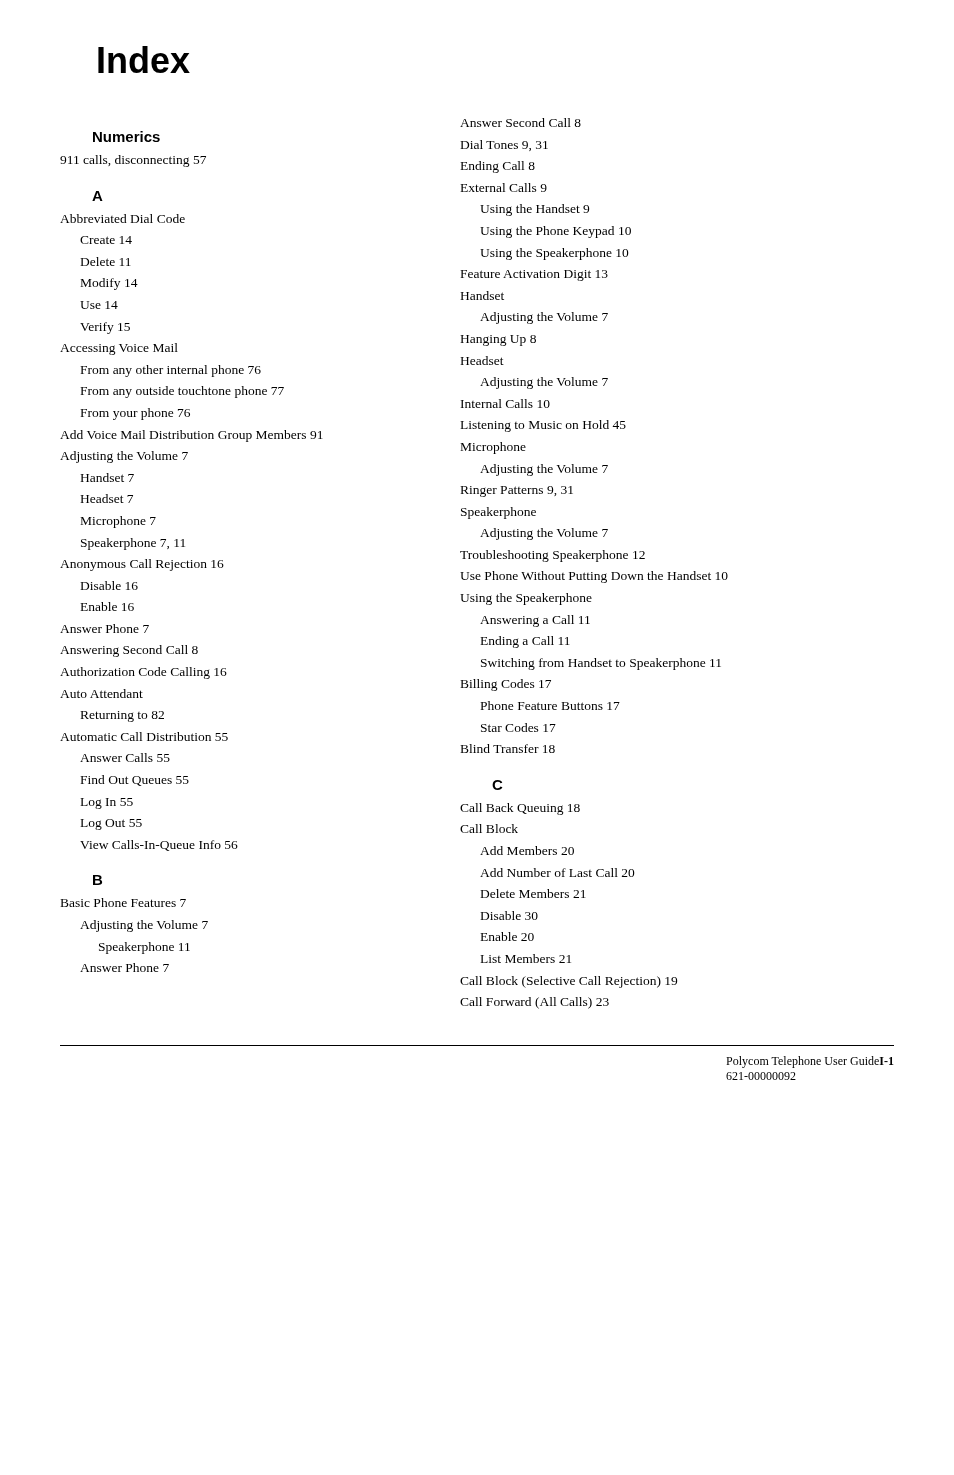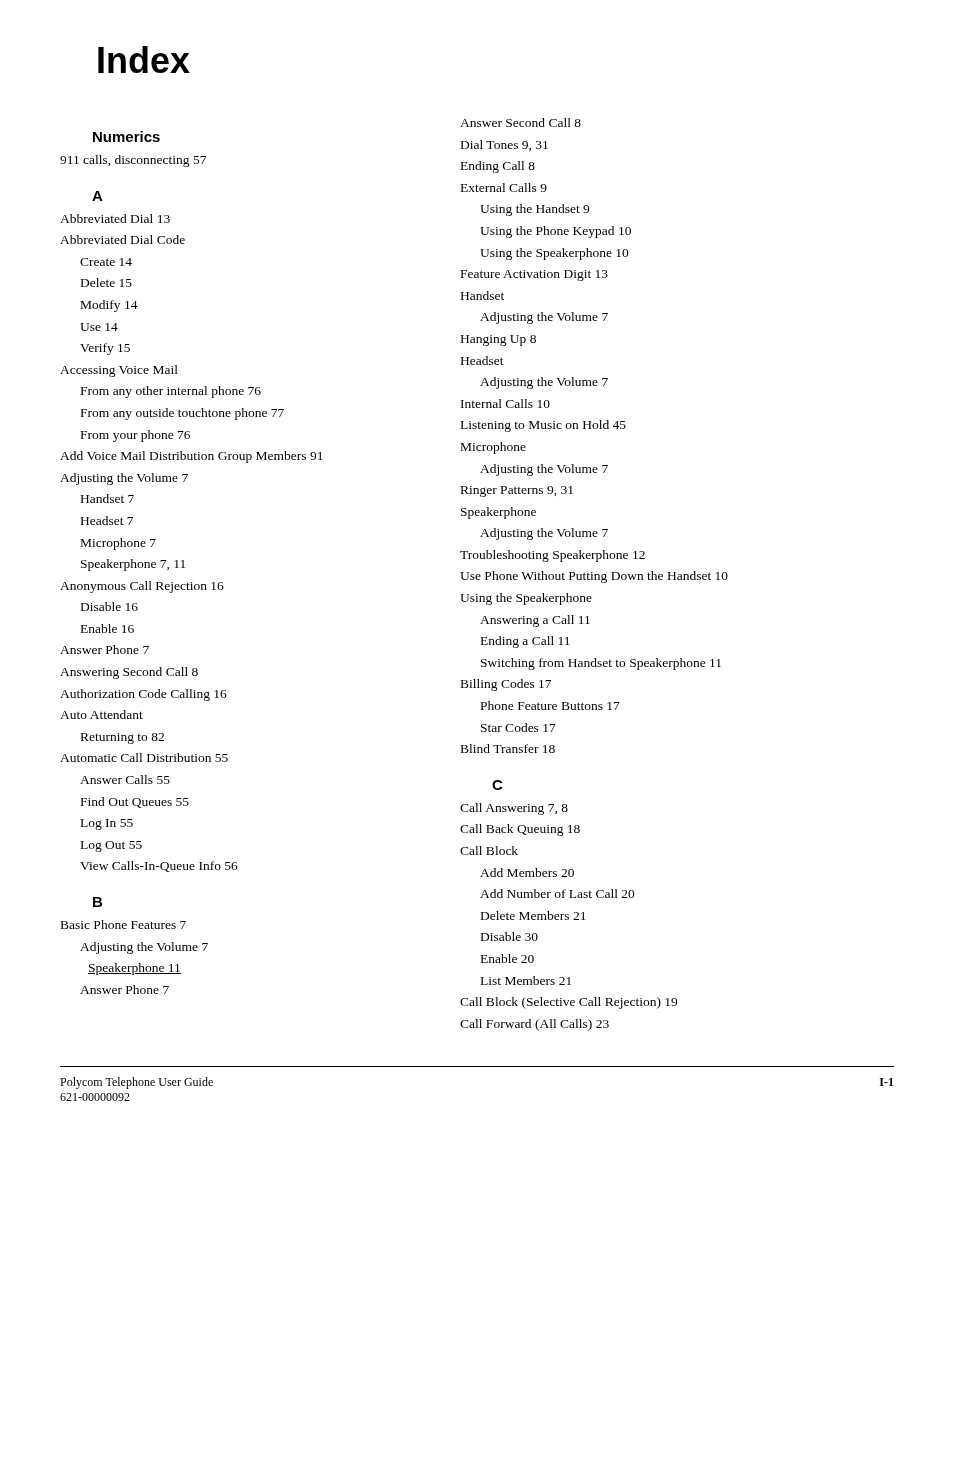--- a/index.html
+++ b/index.html
@@ -42,55 +42,53 @@
     .index-entry {
       line-height: 1.6;
     }
     .index-entry.top-level {
       margin-left: 0;
     }
     .index-entry.level1 {
       margin-left: 20px;
     }
     .index-entry.level2 {
-      margin-left: 28px;
-      text-decoration: underline;
+      margin-left: 38px;
     }
     .divider {
       border: none;
       border-top: 1.5px solid #000;
       margin-top: 32px;
       margin-bottom: 8px;
     }
     .footer {
       display: flex;
-      justify-content: space-between;
+      justify-content: flex-end;
       font-size: 12px;
       margin-top: 4px;
     }
     .footer-left { }
     .footer-right { font-weight: bold; }
   </style>
 </head>
 <body>
 
 <div class="page-title">Index</div>
 
 <div class="columns">
 
   <div class="col-left">
 
     <div class="section-heading">Numerics</div>
     <div class="index-entry top-level">911 calls, disconnecting 57</div>
 
     <div class="section-heading">A</div>
-    <div class="index-entry top-level">Abbreviated Dial 13</div>
     <div class="index-entry top-level">Abbreviated Dial Code</div>
     <div class="index-entry level1">Create 14</div>
-    <div class="index-entry level1">Delete 15</div>
+    <div class="index-entry level1">Delete 11</div>
     <div class="index-entry level1">Modify 14</div>
     <div class="index-entry level1">Use 14</div>
     <div class="index-entry level1">Verify 15</div>
     <div class="index-entry top-level">Accessing Voice Mail</div>
     <div class="index-entry level1">From any other internal phone 76</div>
     <div class="index-entry level1">From  any  outside  touchtone  phone 77</div>
     <div class="index-entry level1">From your phone 76</div>
     <div class="index-entry top-level">Add  Voice  Mail  Distribution  Group Members 91</div>
     <div class="index-entry top-level">Adjusting the Volume 7</div>
     <div class="index-entry level1">Handset 7</div>
@@ -145,21 +143,20 @@
     <div class="index-entry top-level">Using the Speakerphone</div>
     <div class="index-entry level1">Answering a Call 11</div>
     <div class="index-entry level1">Ending a Call 11</div>
     <div class="index-entry level1">Switching    from    Handset    to Speakerphone 11</div>
     <div class="index-entry top-level">Billing Codes 17</div>
     <div class="index-entry level1">Phone Feature Buttons 17</div>
     <div class="index-entry level1">Star Codes 17</div>
     <div class="index-entry top-level">Blind Transfer 18</div>
 
     <div class="section-heading">C</div>
-    <div class="index-entry top-level">Call Answering 7, 8</div>
     <div class="index-entry top-level">Call Back Queuing 18</div>
     <div class="index-entry top-level">Call Block</div>
     <div class="index-entry level1">Add Members 20</div>
     <div class="index-entry level1">Add Number of Last Call 20</div>
     <div class="index-entry level1">Delete Members 21</div>
     <div class="index-entry level1">Disable 30</div>
     <div class="index-entry level1">Enable 20</div>
     <div class="index-entry level1">List Members 21</div>
     <div class="index-entry top-level">Call  Block  (Selective  Call  Rejection) 19</div>
     <div class="index-entry top-level">Call Forward (All Calls) 23</div>

